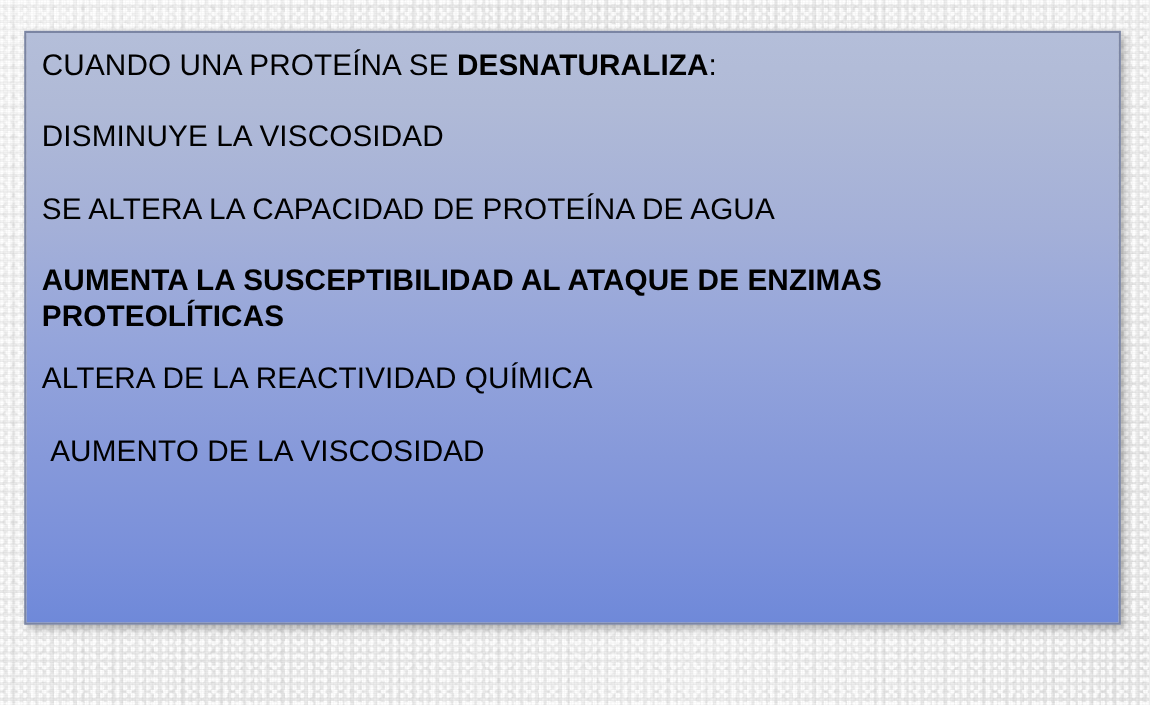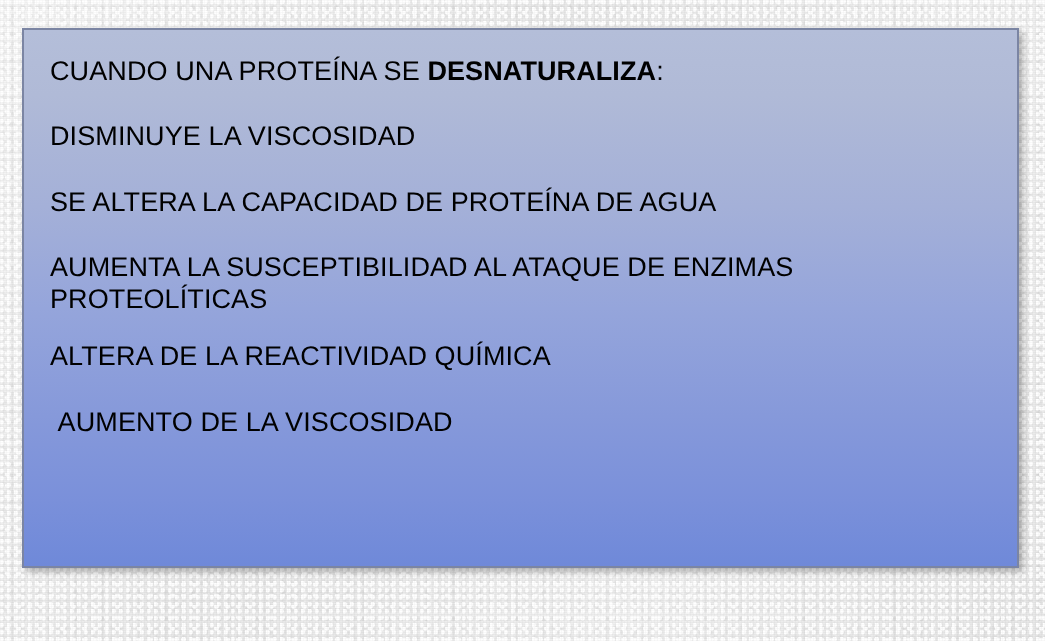--- a/index.html
+++ b/index.html
@@ -56,21 +56,21 @@
         #95a5db 52%,
         #8699da 72%,
         #7a90da 88%,
         #6f89d9 100%);
     box-shadow: 4px 4px 7px rgba(0,0,0,0.28);
     padding: 14px 16px 0 14px;
   }
 
   #body-list {
     position: relative;
-    margin: 12px;
+    margin: 0;
     padding: 0;
     list-style: none;
   }
 
   .body-line {
     color: #000000;
     font-family: "Liberation Sans", sans-serif;
     font-size: 27px;
     line-height: 1.165;
     letter-spacing: 0.1px;
@@ -78,20 +78,21 @@
     margin: 0 0 34px 0;
     text-rendering: geometricPrecision;
   }
   .body-line:last-child {
     margin-bottom: 0;
   }
   
   .body-line.wraps {
     margin-bottom: 26px;
     max-width: 835px;
+    font-weight: bold;
   }
   .strong-term {
     font-weight: bold;
   }
 </style>
 </head>
 <body>
 
 <div id="slide-canvas">
 

